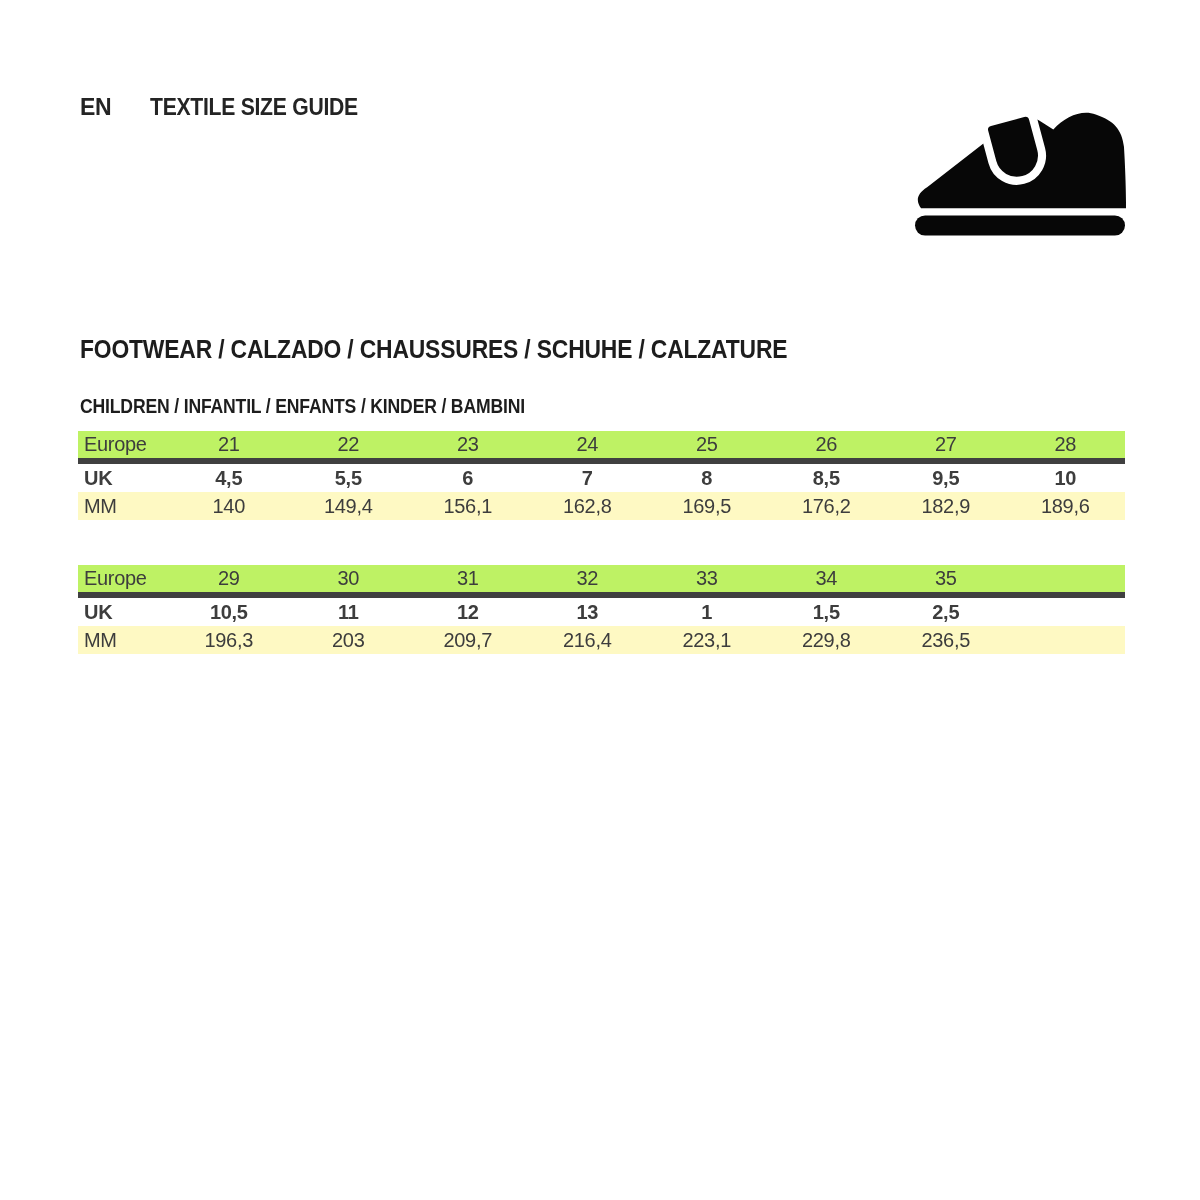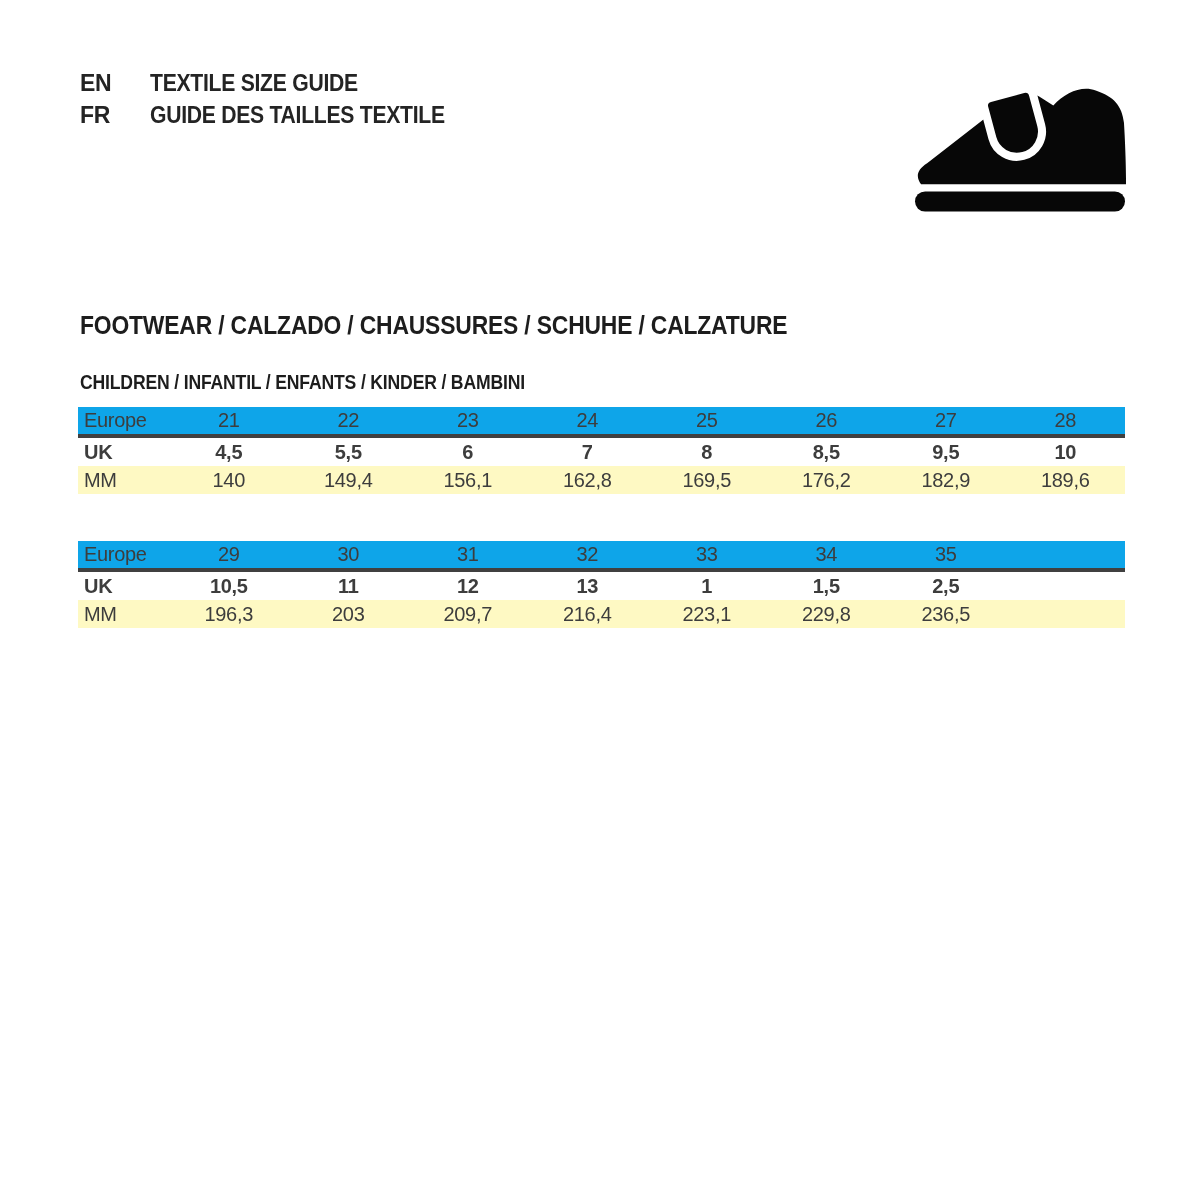--- a/index.html
+++ b/index.html
@@ -1,55 +1,51 @@
 <!DOCTYPE html>
 <html><head>
 <meta charset="utf-8">
 <style>
   html,body{margin:0;padding:0;}
   body{font-family:"Liberation Sans",sans-serif;background:#fff;}
-  .page{position:relative;width:1200px;height:854px;background:#ffffff;overflow:hidden;}
+  .page{position:relative;width:1200px;height:854px;background:#ffffff;overflow:hidden;margin-top:24px;}
 
   
   .lang-block{position:absolute;left:80px;top:68px;}
   .lang-row{display:flex;height:31.6px;align-items:center;}
   .lang-code{display:inline-block;width:70px;font-size:23px;font-weight:bold;color:#242424;letter-spacing:-0.3px;}
   .lang-label{display:inline-block;font-size:23px;font-weight:bold;color:#242424;letter-spacing:-0.3px;transform:scaleX(0.92);transform-origin:0 50%;white-space:nowrap;}
 
   
   .shoe{position:absolute;left:914px;top:86px;width:214px;height:126px;color:#070707;}
   .shoe svg{display:block;}
 
   
   .h1{position:absolute;left:80px;top:310px;font-size:26px;font-weight:bold;color:#1d1d1d;letter-spacing:-0.2px;transform:scaleX(0.88);transform-origin:0 0;white-space:nowrap;}
   .h2{position:absolute;left:80px;top:371px;font-size:20px;font-weight:bold;color:#1d1d1d;letter-spacing:-0.2px;transform:scaleX(0.88);transform-origin:0 0;white-space:nowrap;}
 
   
   table.size{position:absolute;left:78px;border-collapse:separate;border-spacing:0;width:1047px;table-layout:fixed;}
   table.size td{height:28px;font-size:20px;color:#3d3d3d;text-align:center;letter-spacing:-0.3px;padding:0;vertical-align:middle;white-space:nowrap;}
   table.size td.lbl{text-align:left;padding-left:6px;width:85px;}
-  table.size tr.row-europe td{background:#0ea5e9;border-bottom:4px solid #404040;height:27px;}
+  table.size tr.row-europe td{background:#bef264;border-bottom:6px solid #404040;height:27px;}
   table.size tr.row-uk td{background:transparent;font-weight:bold;}
   table.size tr.row-mm td{background:#fef9c3;}
   #table1{top:407px;}
   #table2{top:541px;}
 </style>
 </head>
 <body>
 
 <div class="page">
 
   <div class="lang-block">
     <div class="lang-row">
       <span class="lang-code">EN</span>
       <span class="lang-label">TEXTILE SIZE GUIDE</span>
-    </div>
-    <div class="lang-row">
-      <span class="lang-code">FR</span>
-      <span class="lang-label">GUIDE DES TAILLES TEXTILE</span>
     </div>
   </div>
 
   <div class="shoe">
     <svg viewBox="0 0 212 124" width="214" height="126" aria-hidden="true">
       <path d="M7,97 C2,90 2,83 13,76 L93,14 C103,6 114,4 124,10 L138,19 C150,6 166,-1 180,4 C198,10 206,19 208,36 C209,52 210,76 210,91 L210,97 Z" fill="currentColor"></path>
       <g transform="rotate(-15 100 38)">
         <path d="M75,14 Q75,6 83,6 L117,6 Q125,6 125,14 L125,45 A25,25 0 0 1 75,45 Z" fill="currentColor" stroke="#ffffff" stroke-width="8" stroke-linejoin="round"></path>
       </g>
       <rect x="1" y="104" width="208" height="20" rx="10" fill="currentColor"></rect>

